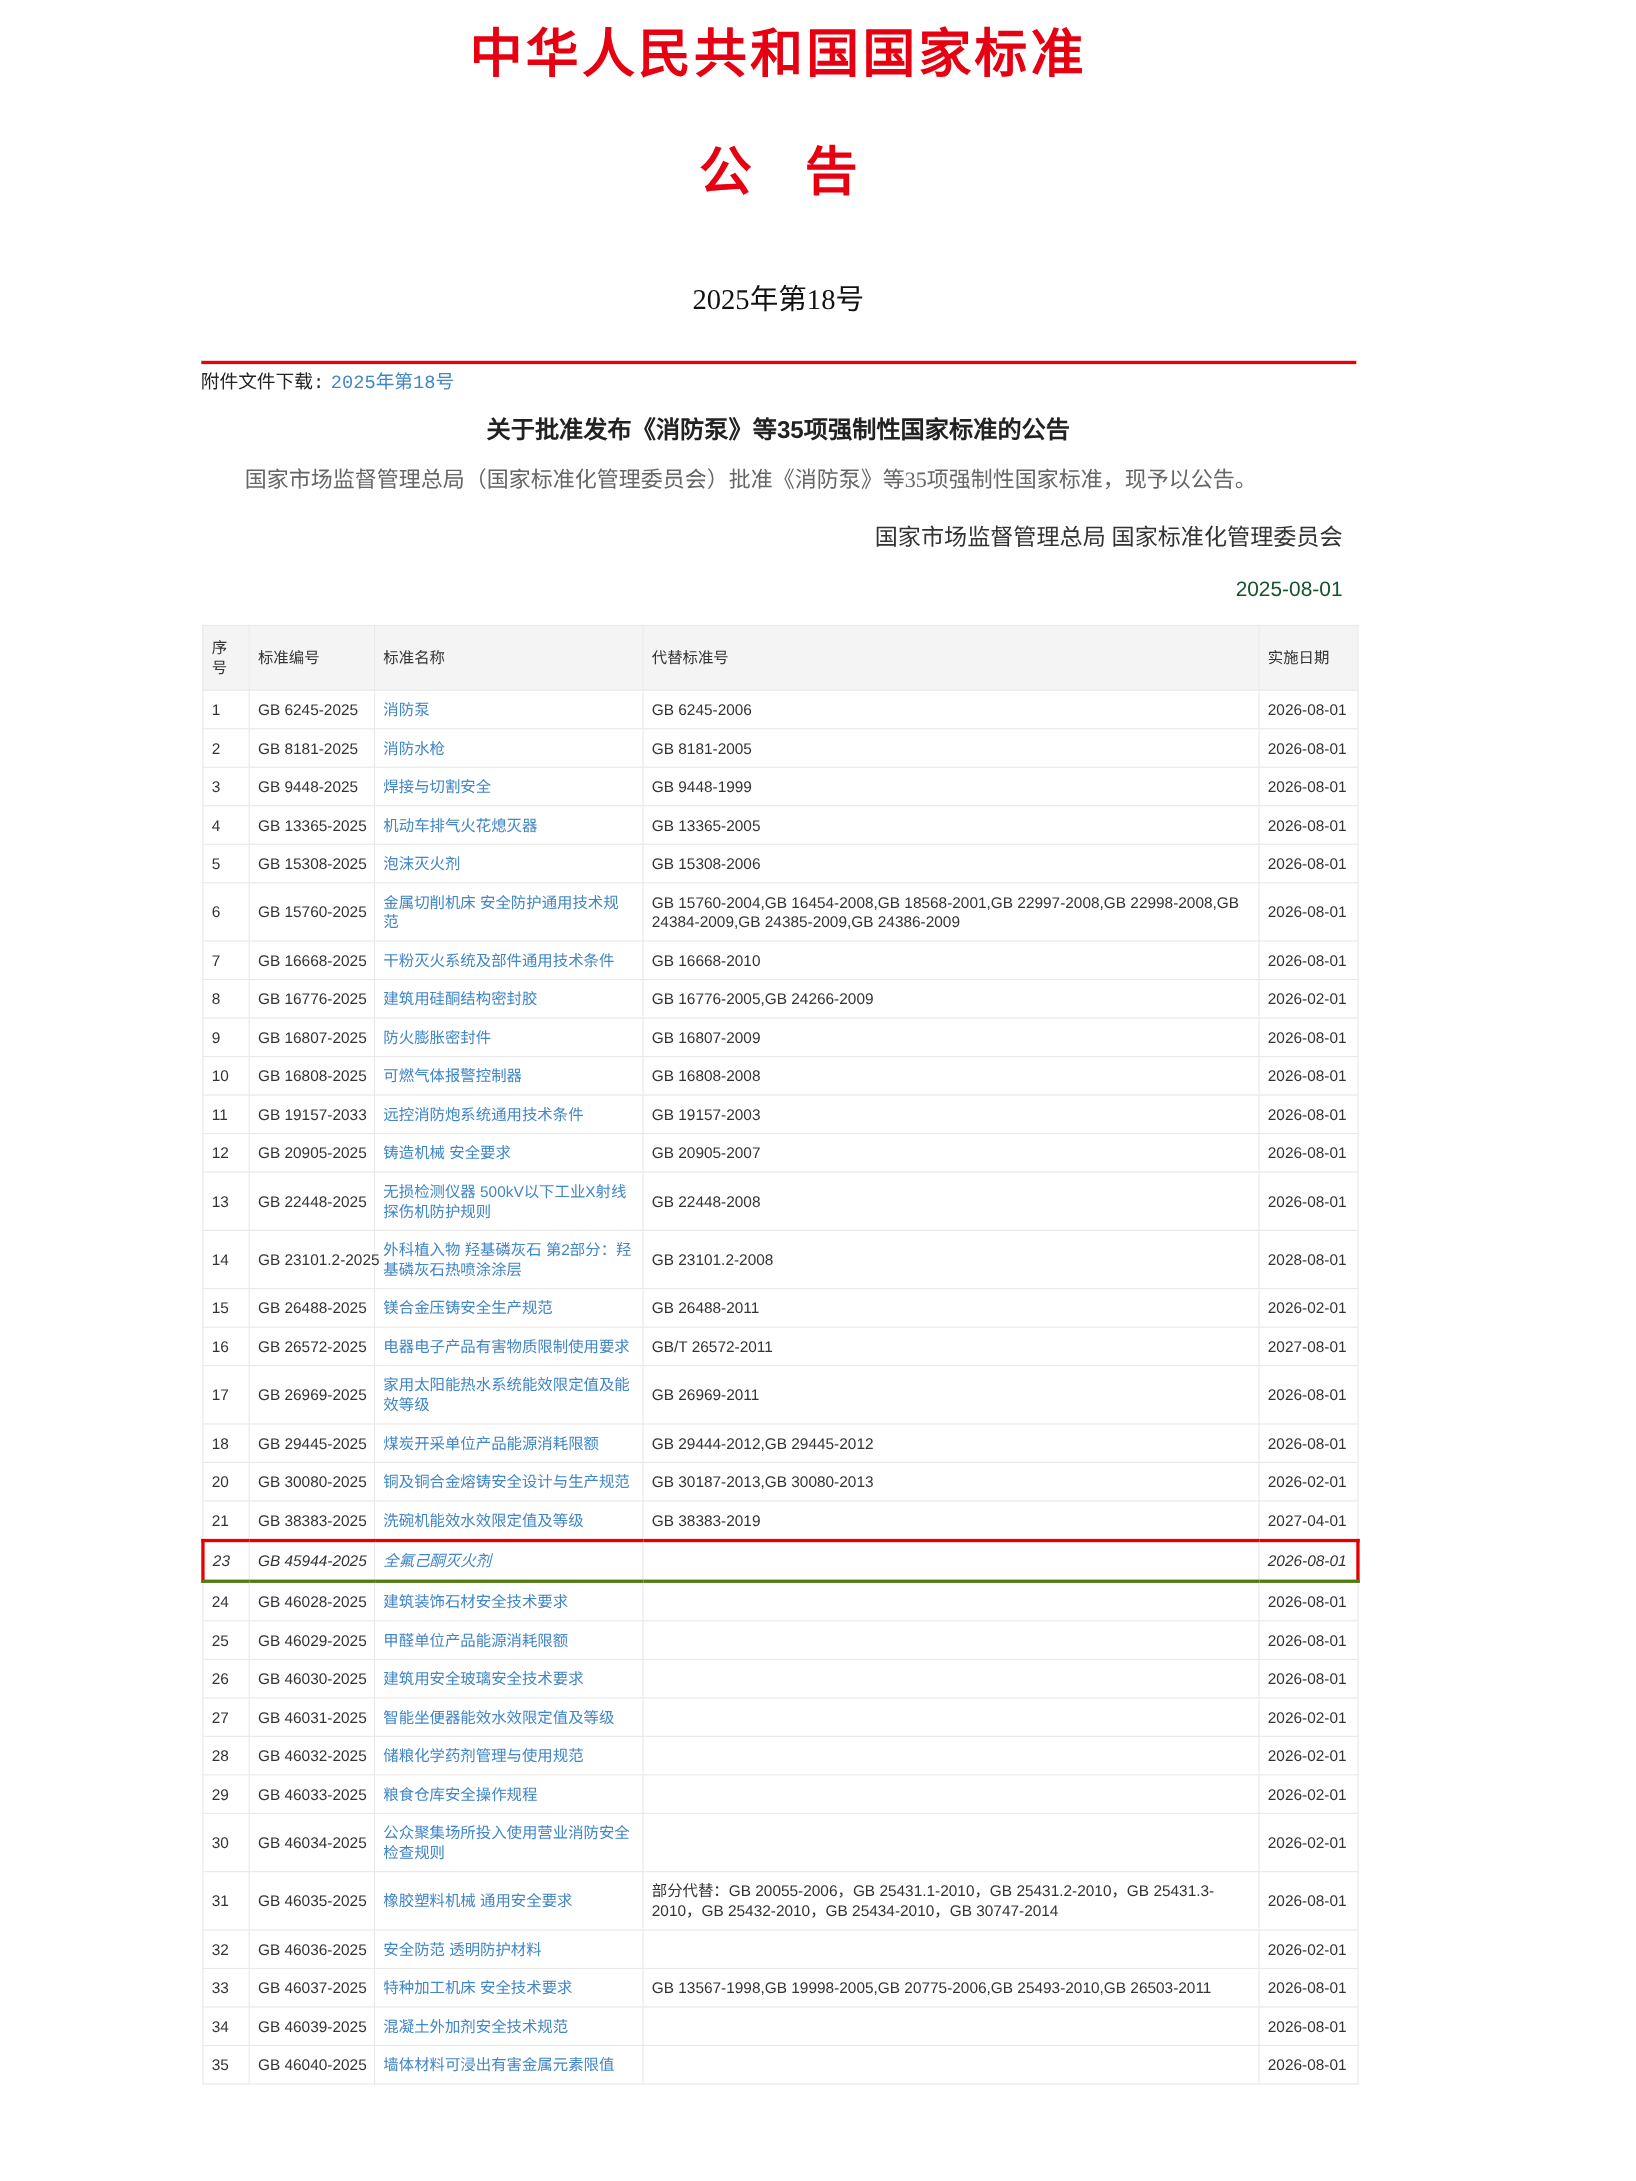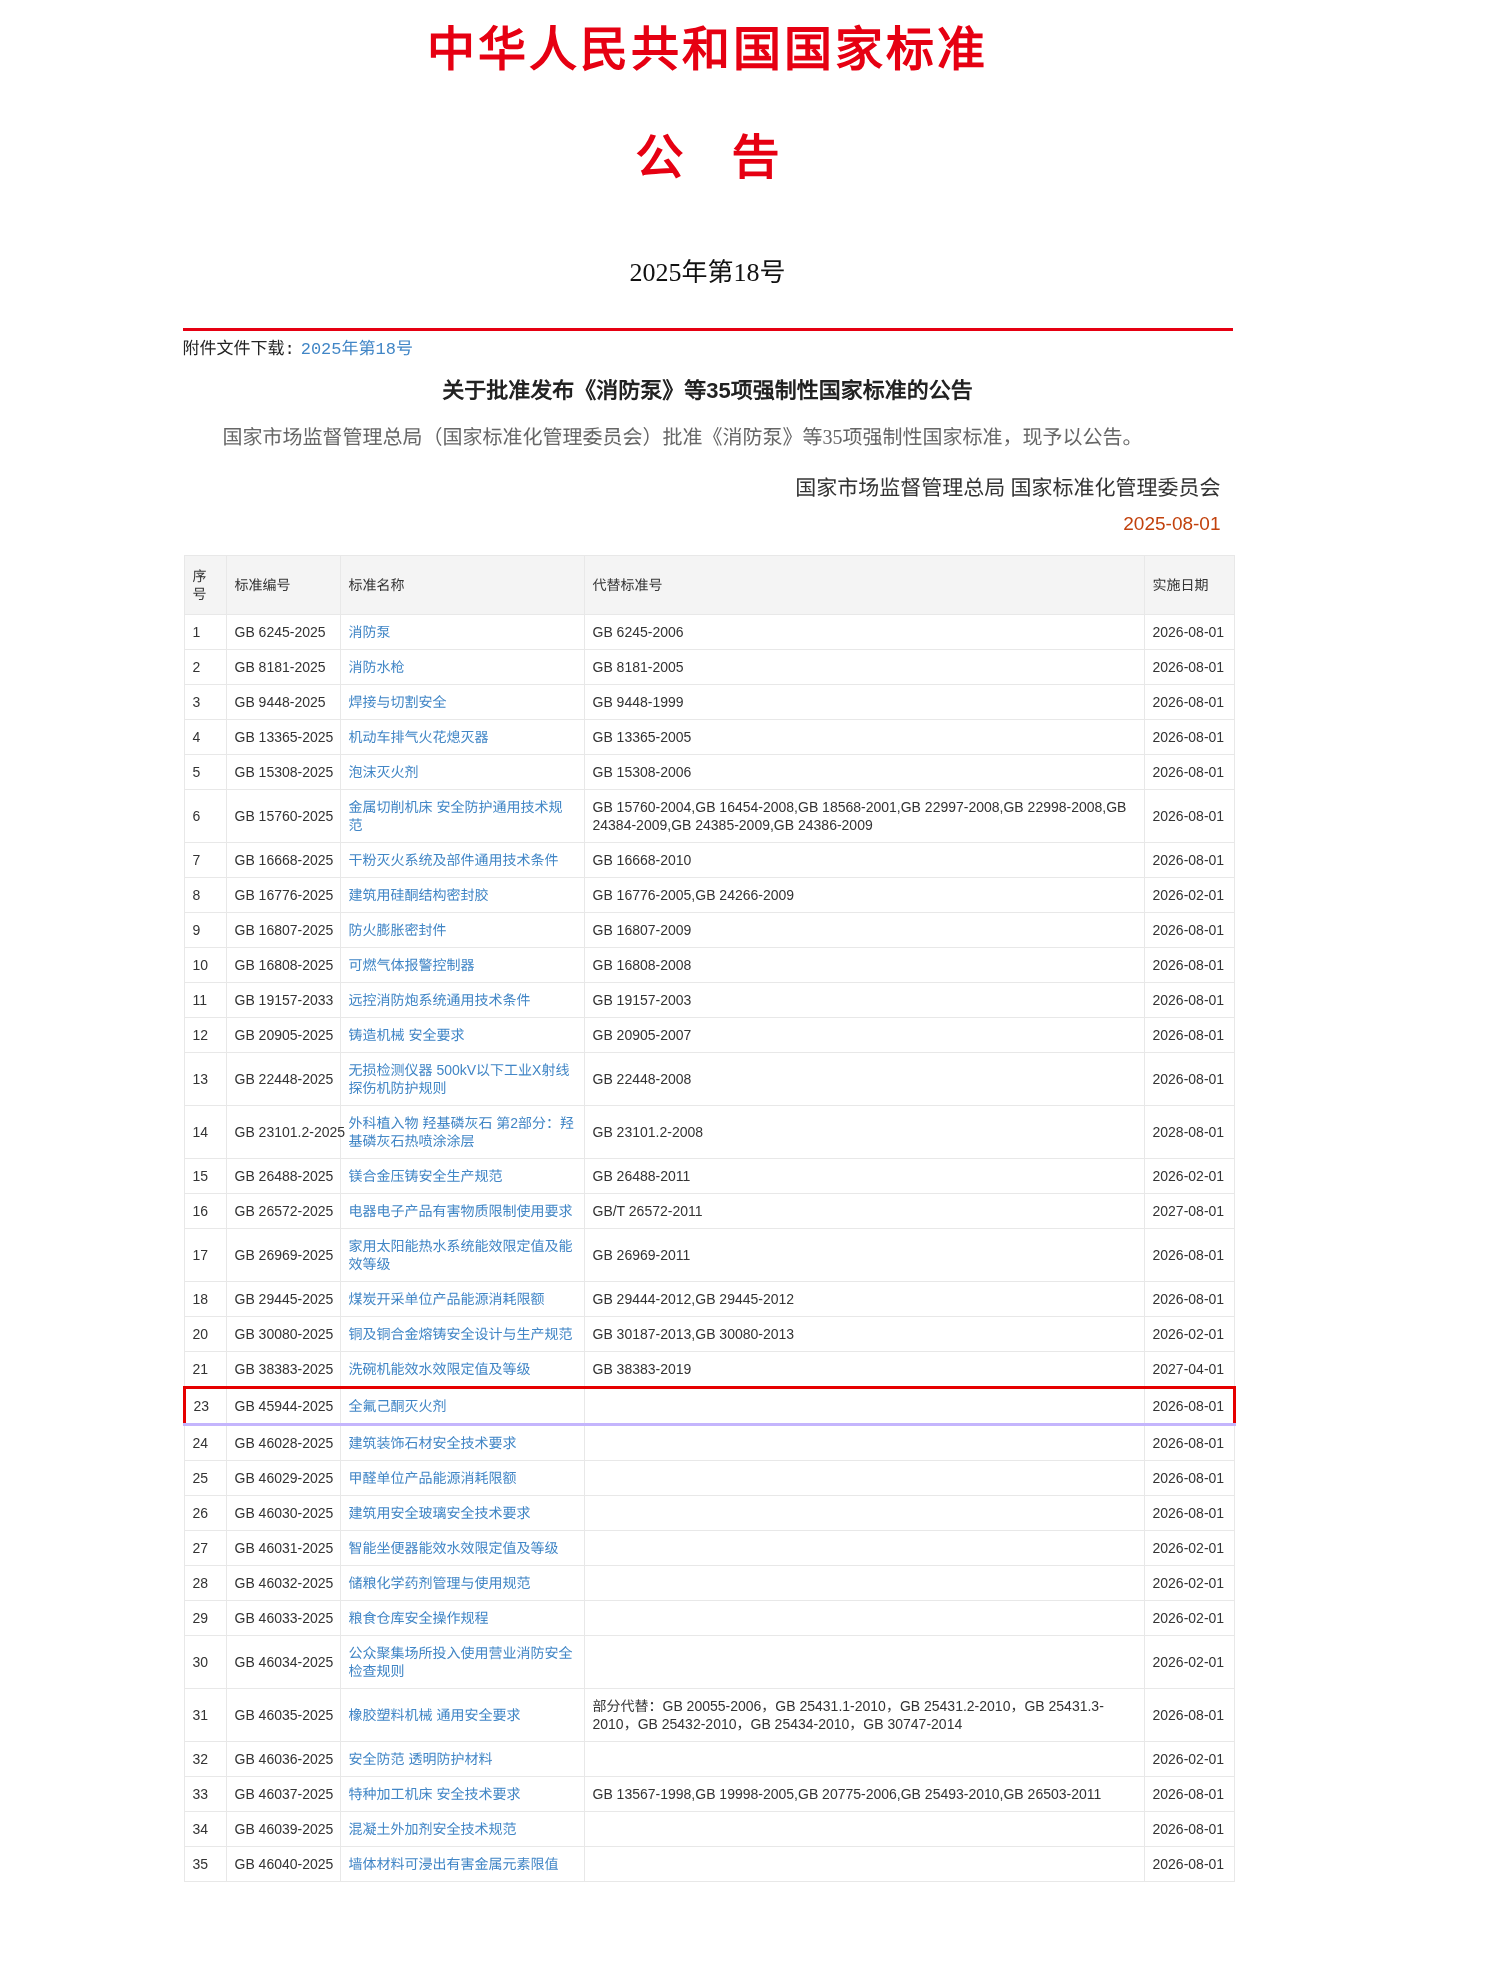--- a/index.html
+++ b/index.html
@@ -78,26 +78,26 @@
   .signature {
     margin-top: 22px;
     text-align: right;
     padding-right: 12px;
     font-family: "Liberation Serif", "DejaVu Serif", serif;
     font-size: 21px;
     line-height: 28px;
     color: #333;
   }
   .pub-date {
-    margin-top: 9px;
+    margin-top: 22px;
     text-align: right;
     padding-right: 12px;
     font-size: 19px;
     line-height: 26px;
-    color: #c2410c;
+    color: #14532d;
   }
 
   
   table.standards {
     margin-top: 18px;
     width: 1050px;
     border-collapse: collapse;
     table-layout: fixed;
     font-size: 14px;
     color: #333;
@@ -117,21 +117,22 @@
     color: #333;
   }
   .standards td.c-code, .standards td.c-date { white-space: nowrap; }
   .standards td.c-date { padding-right: 4px; }
   .standards td a {
     color: #4186c6;
     text-decoration: none;
   }
   tr.highlighted td {
     border-top: 3px solid #e60000;
-    border-bottom: 3px solid #c4b5fd;
+    border-bottom: 3px solid #4d7c0f;
+    font-style: italic;
   }
   tr.highlighted td:first-child { border-left: 3px solid #e60000; }
   tr.highlighted td:last-child  { border-right: 3px solid #e60000; }
 </style>
 </head>
 <body>
 
 <div class="page">
 
   <div class="header">

